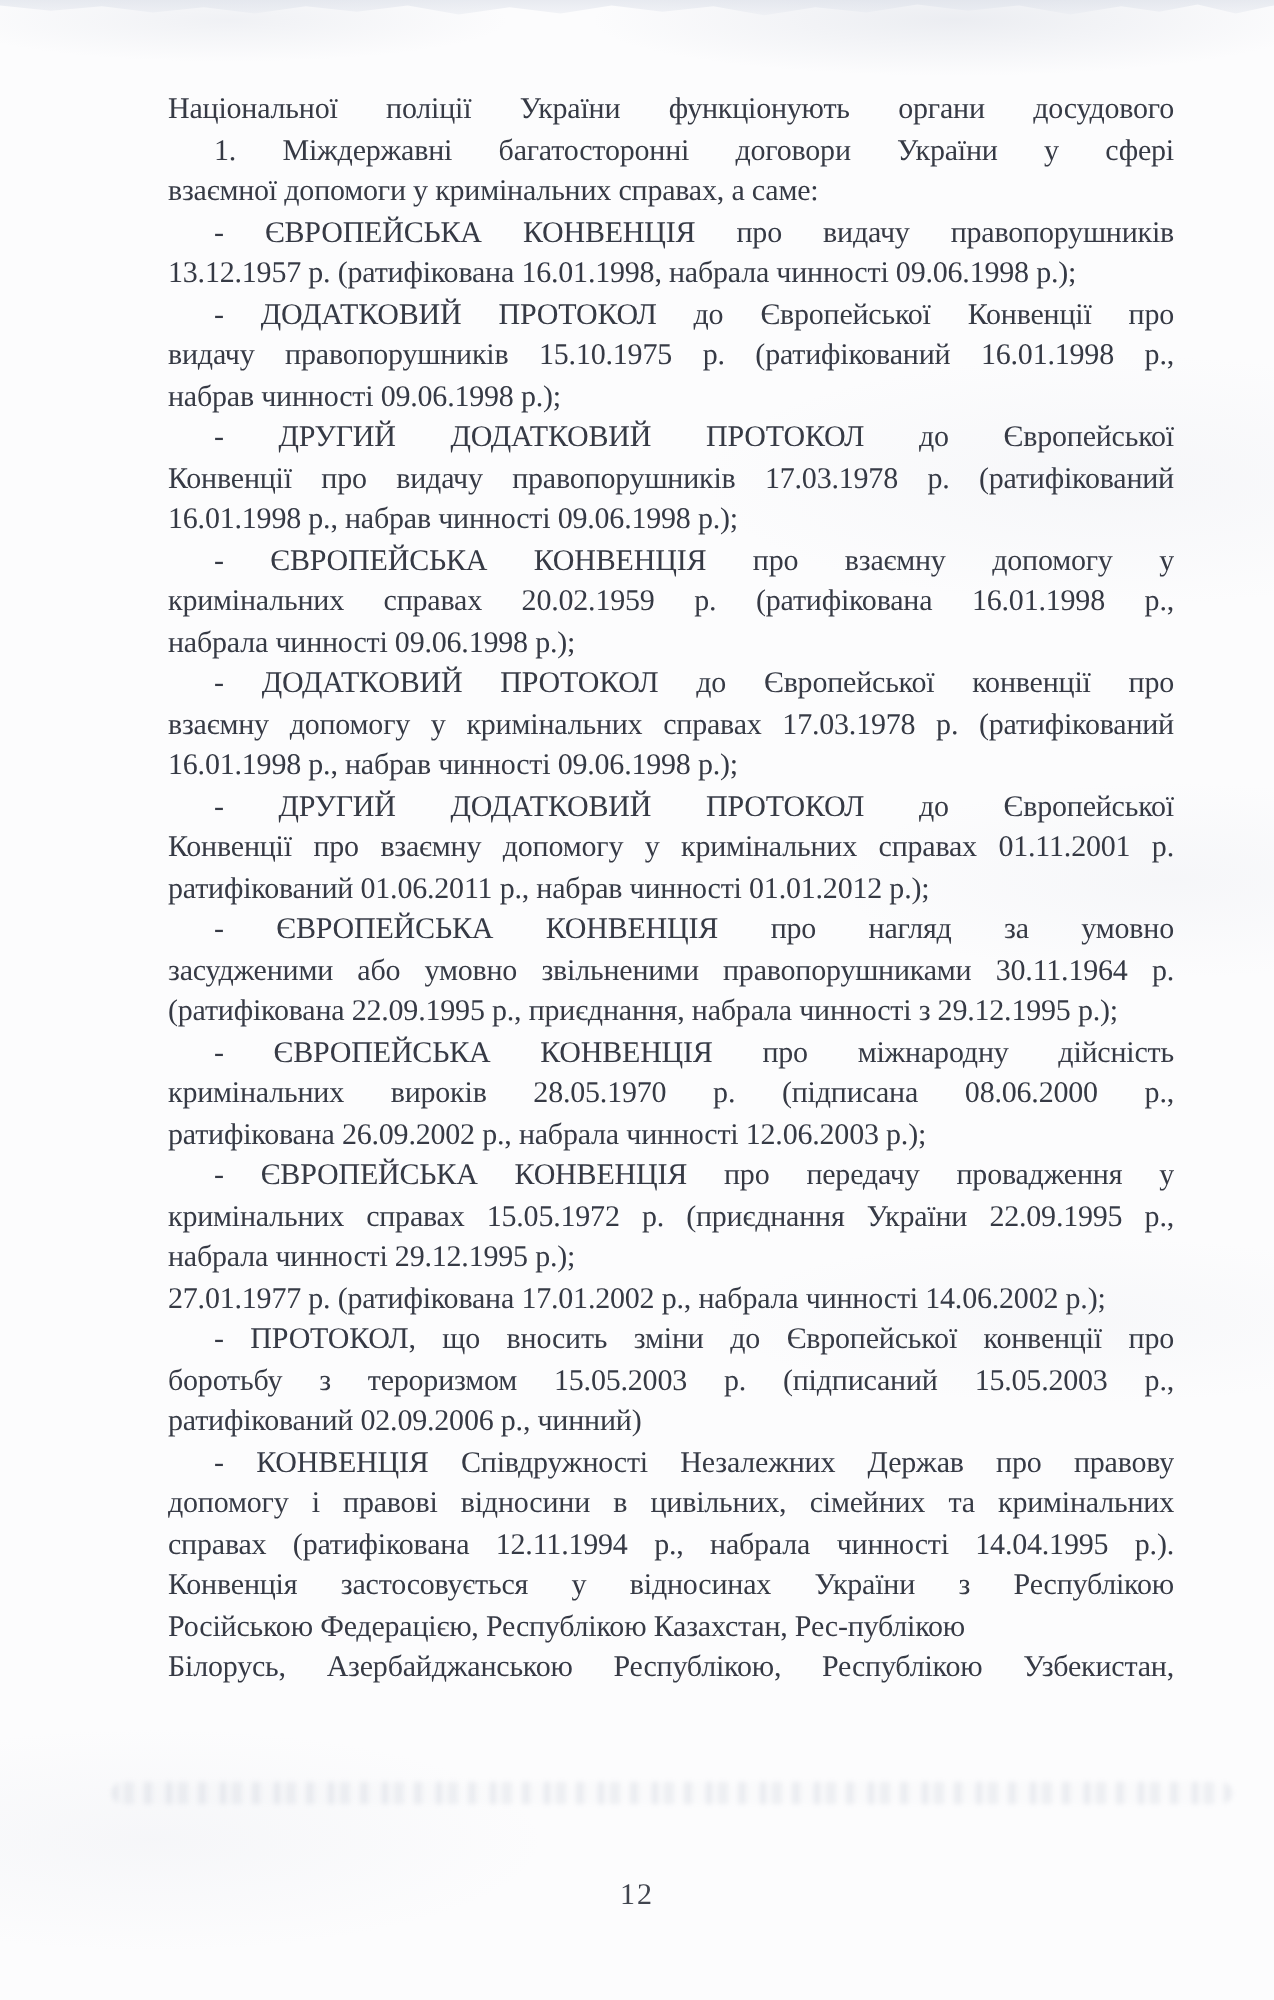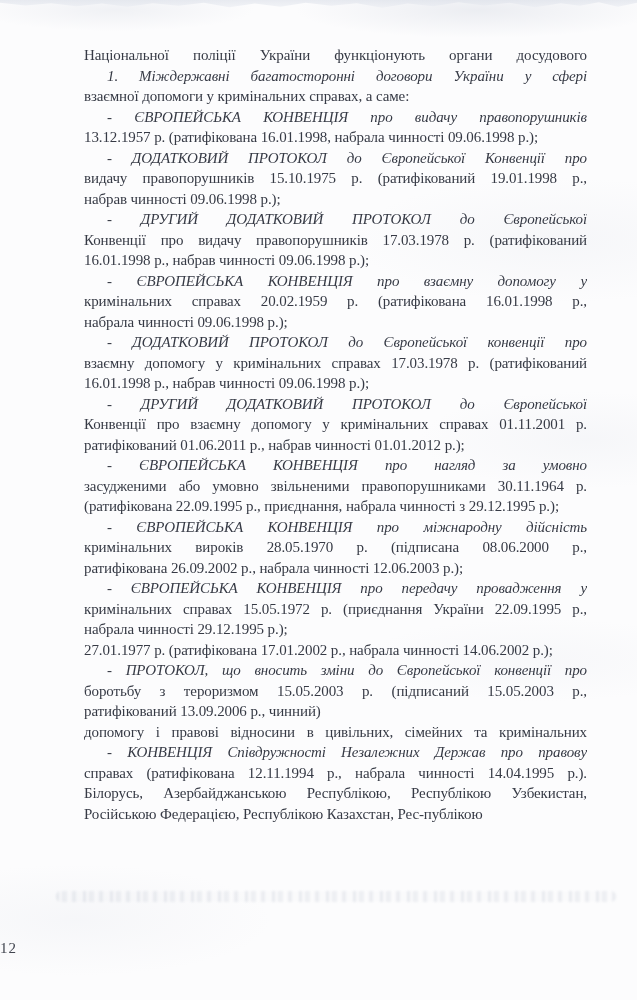--- a/index.html
+++ b/index.html
@@ -40,56 +40,56 @@
     margin-left: 12px;
   }
   .line {
     text-align: justify;
     text-align-last: justify;
     white-space: normal;
     overflow: hidden;
     height: 20.5px;
   }
   .line.para-end { text-align-last: left; }
-  .line.indent { text-indent: 23px; font-style: italic; }
+  .line.indent { text-indent: 23px; }
   .ghost-strip {
     position: absolute; left: 56px; top: 891px; width: 560px; height: 11px;
     border-radius: 5px;
     opacity: 0.5;
     filter: blur(1.3px);
     background:
       repeating-linear-gradient(90deg,
         rgba(148,158,178,0.38) 0px, rgba(148,158,178,0.38) 3px,
         rgba(148,158,178,0.05) 3px, rgba(148,158,178,0.05) 6px,
         rgba(148,158,178,0.28) 6px, rgba(148,158,178,0.28) 11px,
         rgba(148,158,178,0.02) 11px, rgba(148,158,178,0.02) 16px,
         rgba(148,158,178,0.33) 16px, rgba(148,158,178,0.33) 20px,
         rgba(148,158,178,0.04) 20px, rgba(148,158,178,0.04) 27px);
   }
   .page-number {
     position: absolute; top: 940px; left: 0; width: 100%;
-    text-align: left;
+    text-align: center;
     font-size: 15px;
     color: #41454f;
     letter-spacing: 1px;
   }
 </style>
 </head>
 <body>
 
 <div class="page">
   <div class="top-edge"></div>
   <div class="text-block">
       <div class="line">Національної поліції України функціонують органи досудового</div>
       <div class="line indent">1. Міждержавні багатосторонні договори України у сфері</div>
       <div class="line para-end">взаємної допомоги у кримінальних справах, а саме:</div>
       <div class="line indent">- ЄВРОПЕЙСЬКА КОНВЕНЦІЯ про видачу правопорушників</div>
       <div class="line para-end">13.12.1957 р. (ратифікована 16.01.1998, набрала чинності 09.06.1998 р.);</div>
       <div class="line indent">- ДОДАТКОВИЙ ПРОТОКОЛ до Європейської Конвенції про</div>
-      <div class="line">видачу правопорушників 15.10.1975 р. (ратифікований 19.01.1998 р.,</div>
+      <div class="line">видачу правопорушників 15.10.1975 р. (ратифікований 16.01.1998 р.,</div>
       <div class="line para-end">набрав чинності 09.06.1998 р.);</div>
       <div class="line indent">- ДРУГИЙ ДОДАТКОВИЙ ПРОТОКОЛ до Європейської</div>
       <div class="line">Конвенції про видачу правопорушників 17.03.1978 р. (ратифікований</div>
       <div class="line para-end">16.01.1998 р., набрав чинності 09.06.1998 р.);</div>
       <div class="line indent">- ЄВРОПЕЙСЬКА КОНВЕНЦІЯ про взаємну допомогу у</div>
       <div class="line">кримінальних справах 20.02.1959 р. (ратифікована 16.01.1998 р.,</div>
       <div class="line para-end">набрала чинності 09.06.1998 р.);</div>
       <div class="line indent">- ДОДАТКОВИЙ ПРОТОКОЛ до Європейської конвенції про</div>
       <div class="line">взаємну допомогу у кримінальних справах 17.03.1978 р. (ратифікований</div>
       <div class="line para-end">16.01.1998 р., набрав чинності 09.06.1998 р.);</div>
@@ -101,22 +101,23 @@
       <div class="line para-end">(ратифікована 22.09.1995 р., приєднання, набрала чинності з 29.12.1995 р.);</div>
       <div class="line indent">- ЄВРОПЕЙСЬКА КОНВЕНЦІЯ про міжнародну дійсність</div>
       <div class="line">кримінальних вироків 28.05.1970 р. (підписана 08.06.2000 р.,</div>
       <div class="line para-end">ратифікована 26.09.2002 р., набрала чинності 12.06.2003 р.);</div>
       <div class="line indent">- ЄВРОПЕЙСЬКА КОНВЕНЦІЯ про передачу провадження у</div>
       <div class="line">кримінальних справах 15.05.1972 р. (приєднання України 22.09.1995 р.,</div>
       <div class="line para-end">набрала чинності 29.12.1995 р.);</div>
       <div class="line para-end">27.01.1977 р. (ратифікована 17.01.2002 р., набрала чинності 14.06.2002 р.);</div>
       <div class="line indent">- ПРОТОКОЛ, що вносить зміни до Європейської конвенції про</div>
       <div class="line">боротьбу з тероризмом 15.05.2003 р. (підписаний 15.05.2003 р.,</div>
-      <div class="line para-end">ратифікований 13.09.2006 р., чинний)</div>
+      <div class="line para-end">ратифікований 02.09.2006 р., чинний)</div>
+      <div class="line indent">- КОНВЕНЦІЯ Співдружності Незалежних Держав про правову</div>
       <div class="line">допомогу і правові відносини в цивільних, сімейних та кримінальних</div>
-      <div class="line indent">- КОНВЕНЦІЯ Співдружності Незалежних Держав про правову</div>
       <div class="line">справах (ратифікована 12.11.1994 р., набрала чинності 14.04.1995 р.).</div>
+      <div class="line">Конвенція застосовується у відносинах України з Республікою</div>
+      <div class="line para-end">Російською Федерацією, Республікою Казахстан, Рес-публікою</div>
       <div class="line">Білорусь, Азербайджанською Республікою, Республікою Узбекистан,</div>
-      <div class="line para-end">Російською Федерацією, Республікою Казахстан, Рес-публікою</div>
     </div>
   <div class="ghost-strip"></div>
   <div class="page-number">12</div>
 </div>
 
 </body></html>

